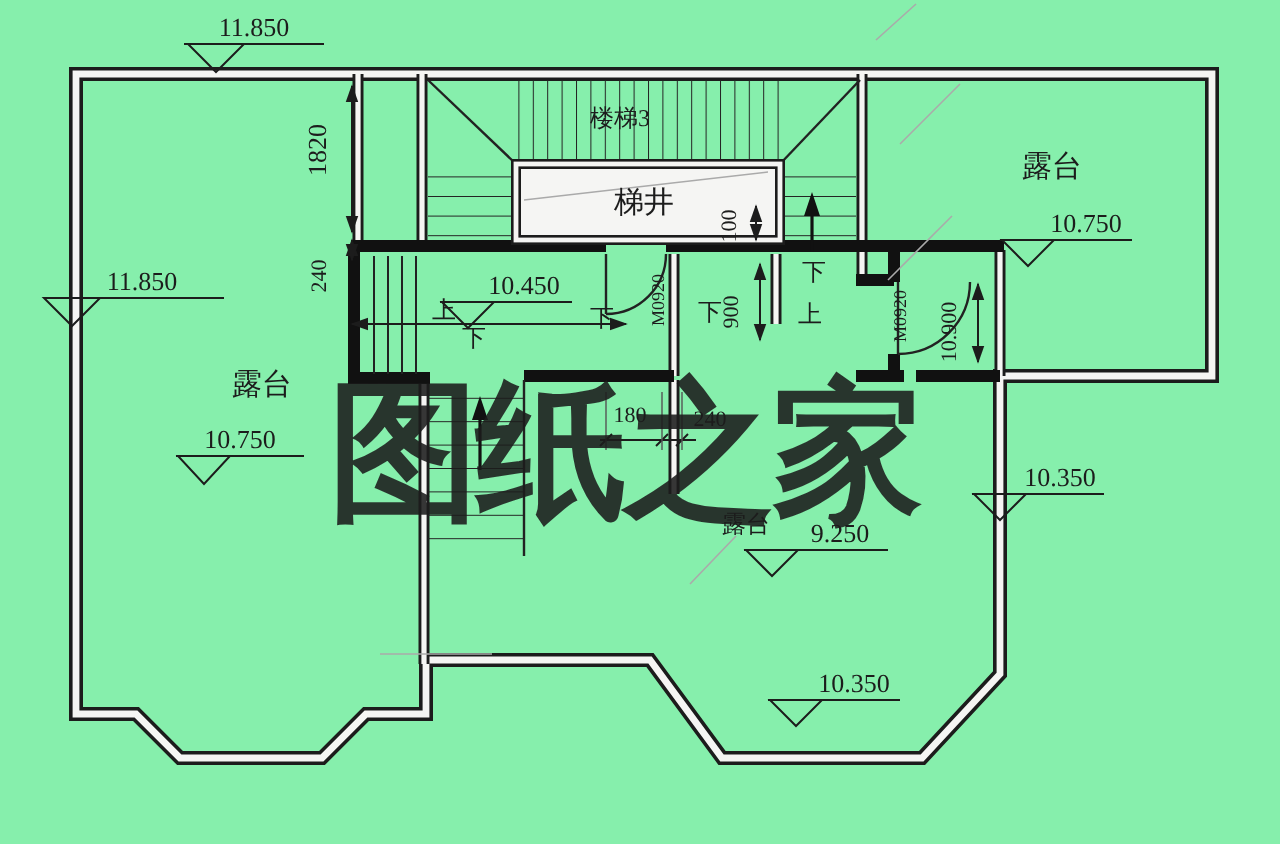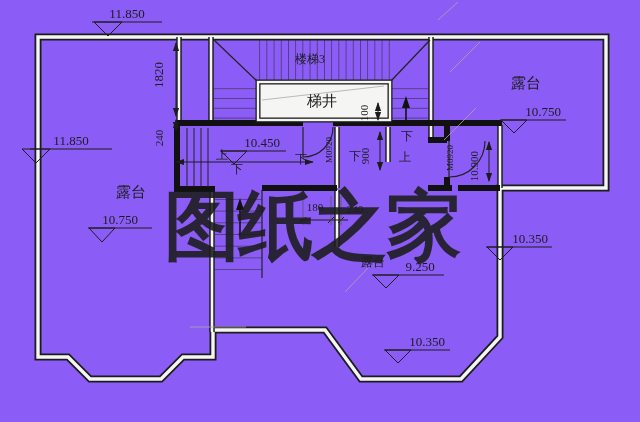--- a/index.html
+++ b/index.html
@@ -1,16 +1,16 @@
 <!DOCTYPE html>
 <html><head>
 <meta charset="utf-8">
 <style>
   html,body{margin:0;padding:0;background:#f5f5f3;}
-  #stage{position:relative;width:640px;height:422px;background:#8b5cf6;overflow:hidden;
+  #stage{position:relative;width:640px;height:422px;background:#86efac;overflow:hidden;
          font-family:"Liberation Serif", serif;}
   svg{position:absolute;left:0;top:0;}
   text{fill:#1c1c1c;}
   .dim{font-size:13px;}
   .dimS{font-size:11px;}
   .cjk{font-size:15px;}
   .cjkS{font-size:12px;}
   .door{font-size:9px;}
   .wm{font-weight:bold;font-size:76px;letter-spacing:-2px;opacity:.88;}
 </style>

